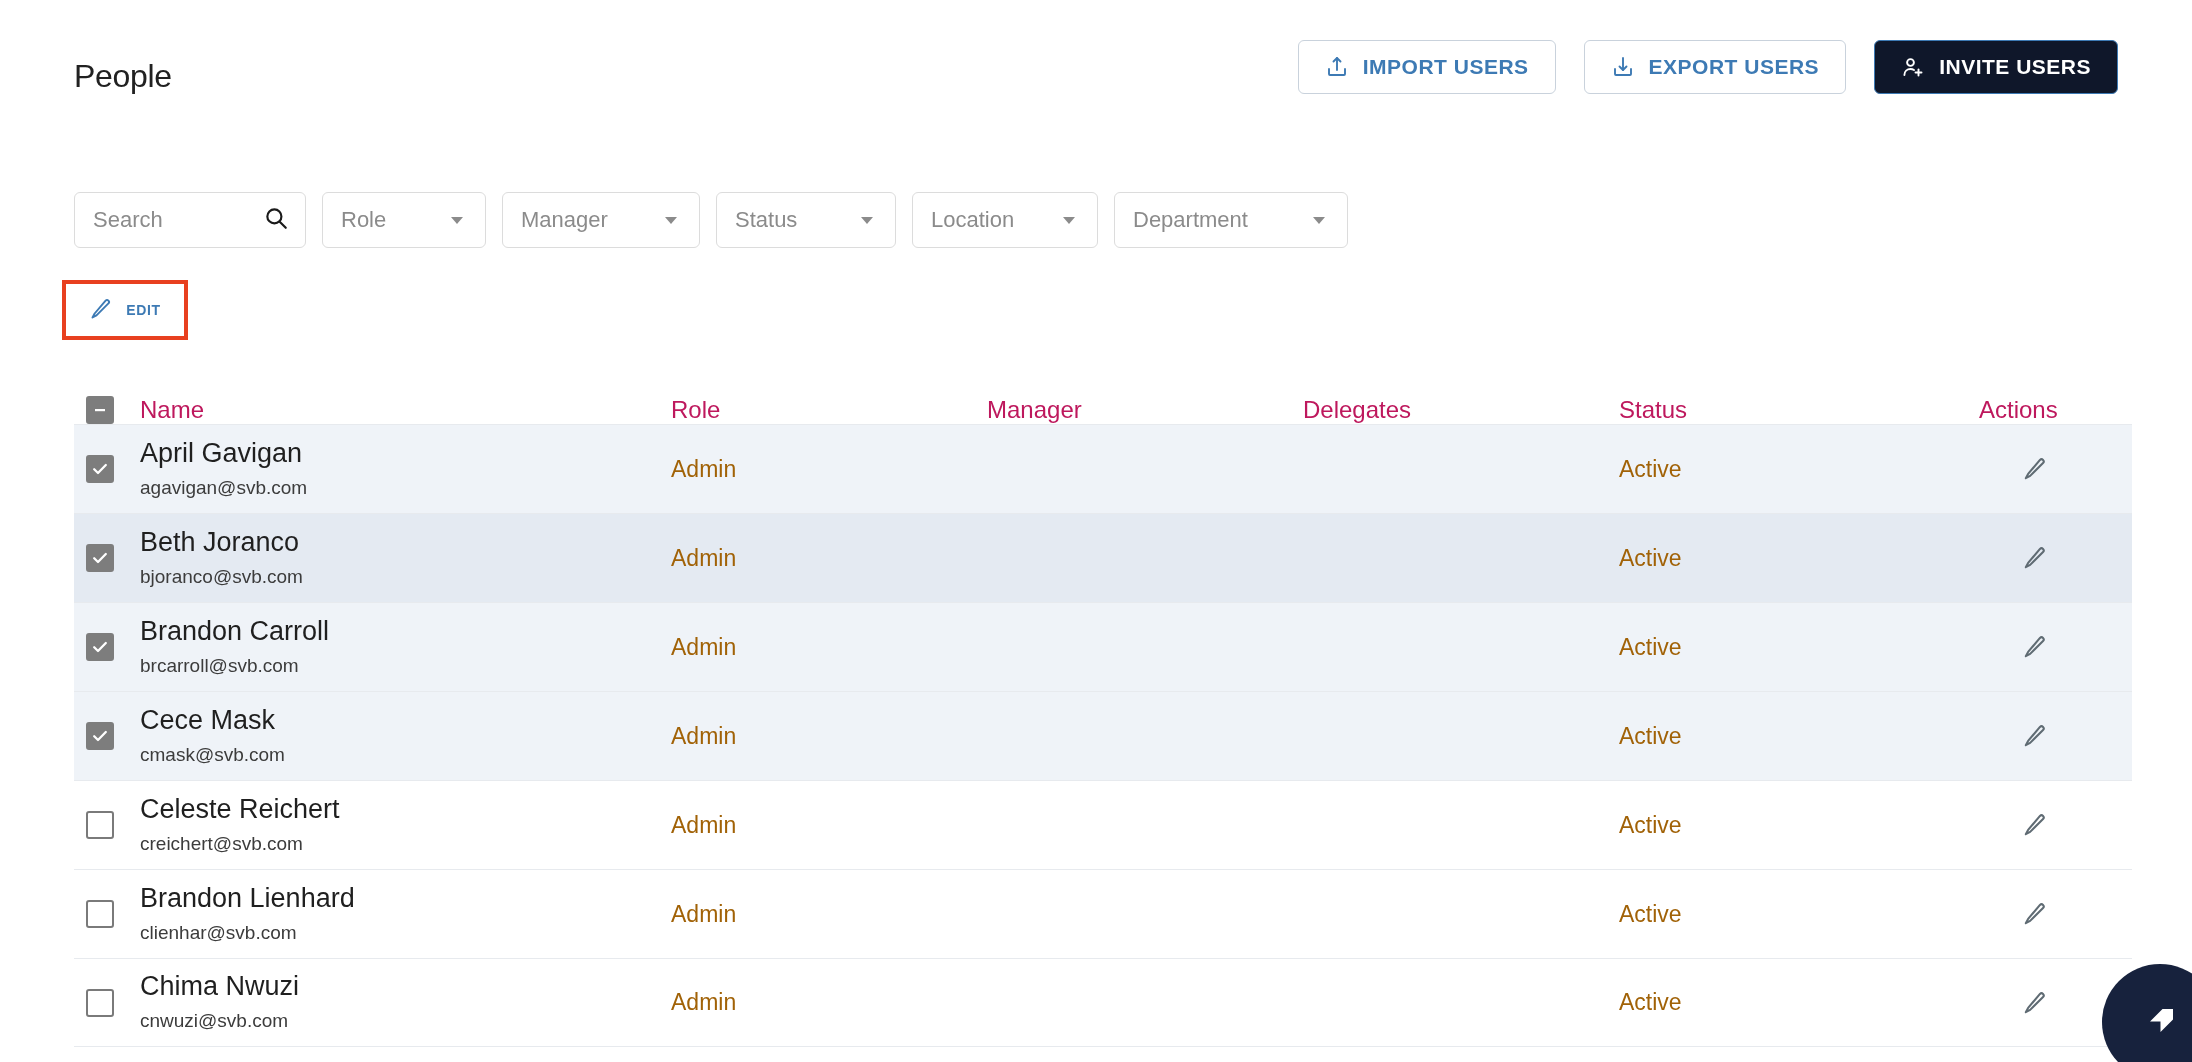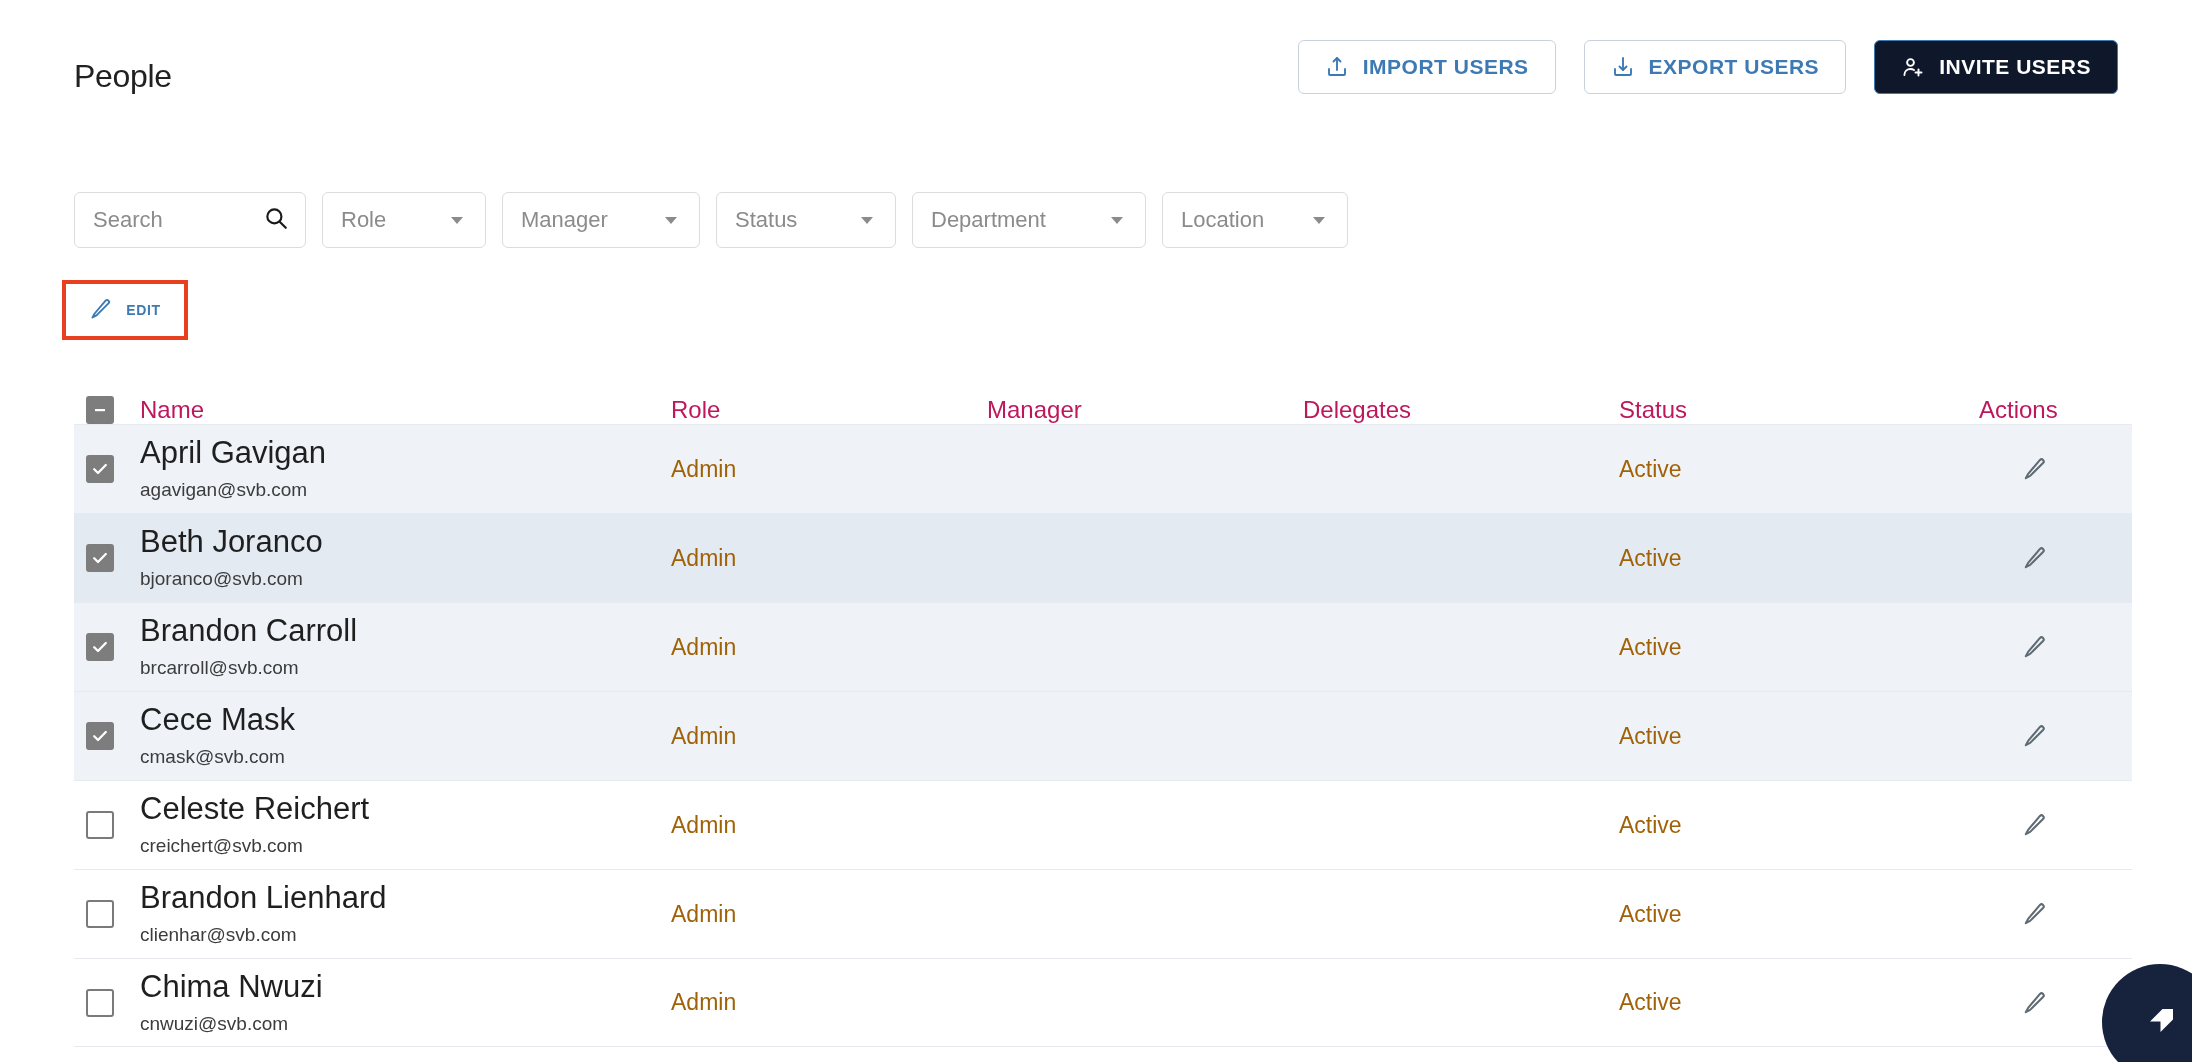--- a/index.html
+++ b/index.html
@@ -127,21 +127,21 @@
   .c-check { width: 66px; flex: none; display: flex; align-items: center; padding-left: 12px; }
   .c-name  { width: 531px; flex: none; }
   .c-role  { width: 316px; flex: none; }
   .c-manager { width: 316px; flex: none; }
   .c-delegates { width: 316px; flex: none; }
   .c-status { width: 318px; flex: none; }
   .c-actions { flex: 1; display: flex; justify-content: center; }
 
   .t-head .c-actions { justify-content: flex-start; padding-left: 42px; }
 
-  .name-main { font-size: 31px; color: #1f1f1f; line-height: 1.25; }
+  .name-main { font-size: 27px; color: #1f1f1f; line-height: 1.25; }
   .name-sub  { font-size: 19px; color: #3c3c3c; line-height: 1.45; margin-top: 3px; }
   .cell-text { font-size: 23px; color: #a16207; }
 
   
   .cb {
     width: 28px; height: 28px; border-radius: 3px;
     display: inline-flex; align-items: center; justify-content: center;
     cursor: pointer; flex: none;
   }
   .cb-empty { border: 2px solid #7a7a7a; background: #fff; }
@@ -239,31 +239,31 @@
 
     <div class="dropdown dd-status">
       <span class="dd-label">Status</span>
       <span class="caret">
         <svg width="20" height="20" viewBox="0 0 20 20">
             <path d="M4 7h12l-6 7z" fill="#8b8b8b"></path>
           </svg>
       </span>
     </div>
 
-    <div class="dropdown dd-department">
-      <span class="dd-label">Department</span>
+    <div class="dropdown dd-location">
+      <span class="dd-label">Location</span>
       <span class="caret">
         <svg width="20" height="20" viewBox="0 0 20 20">
             <path d="M4 7h12l-6 7z" fill="#8b8b8b"></path>
           </svg>
       </span>
     </div>
 
-    <div class="dropdown dd-location">
-      <span class="dd-label">Location</span>
+    <div class="dropdown dd-department">
+      <span class="dd-label">Department</span>
       <span class="caret">
         <svg width="20" height="20" viewBox="0 0 20 20">
             <path d="M4 7h12l-6 7z" fill="#8b8b8b"></path>
           </svg>
       </span>
     </div>
 
   </div>
 
   <div class="edit-wrap">

